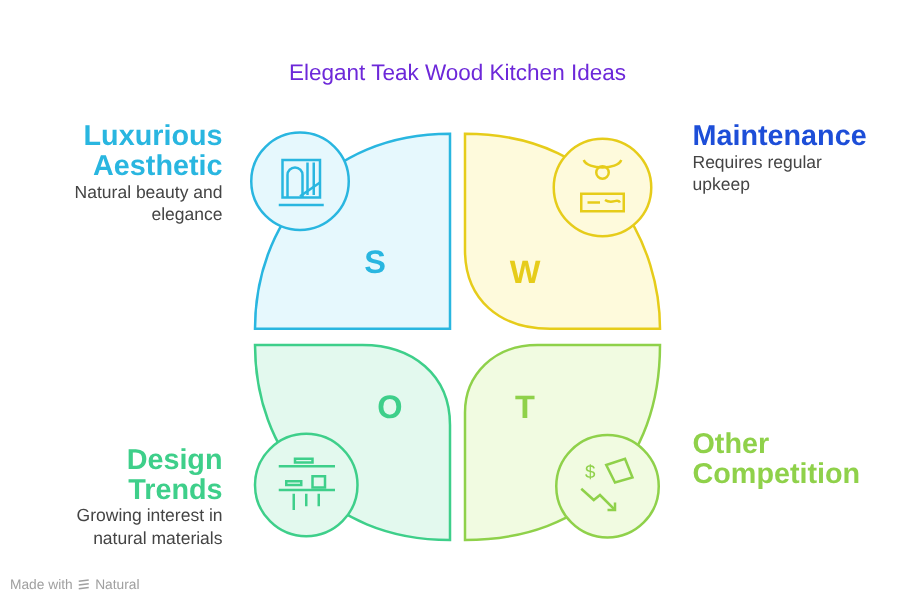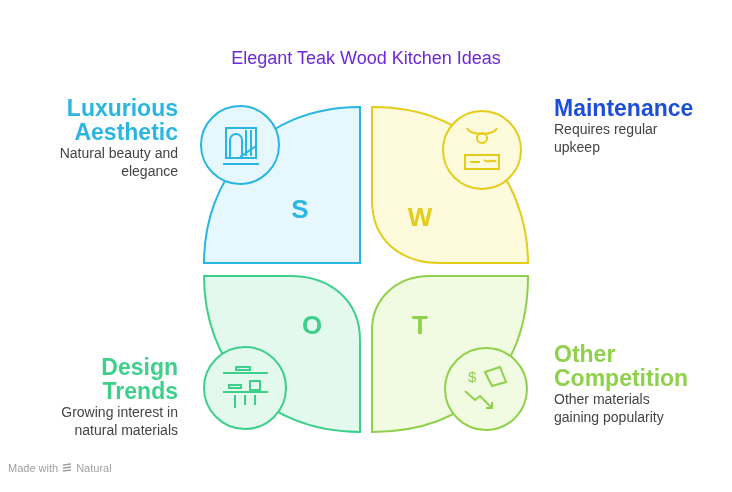--- a/index.html
+++ b/index.html
@@ -102,24 +102,20 @@
     <div>Growing interest in</div>
     <div>natural materials</div>
   </div>
 </div>
 
 <div class="block right" style="left:554px;top:342px;width:170px;">
   <div class="head" style="color:#8fd14a;">
     <div>Other</div>
     <div>Competition</div>
   </div>
-  <div class="desc">
-    <div>Other materials</div>
-    <div>gaining popularity</div>
-  </div>
 </div>
 
 <div class="footer">
   <span>Made with</span>
   <svg width="10" height="10">
       <path d="M1,2 L9,1 M1,5 L9,4 M1,8 L9,7" stroke="#a0a0a0" stroke-width="1.3"></path>
     </svg>
   <span>Natural</span>
 </div>
 

